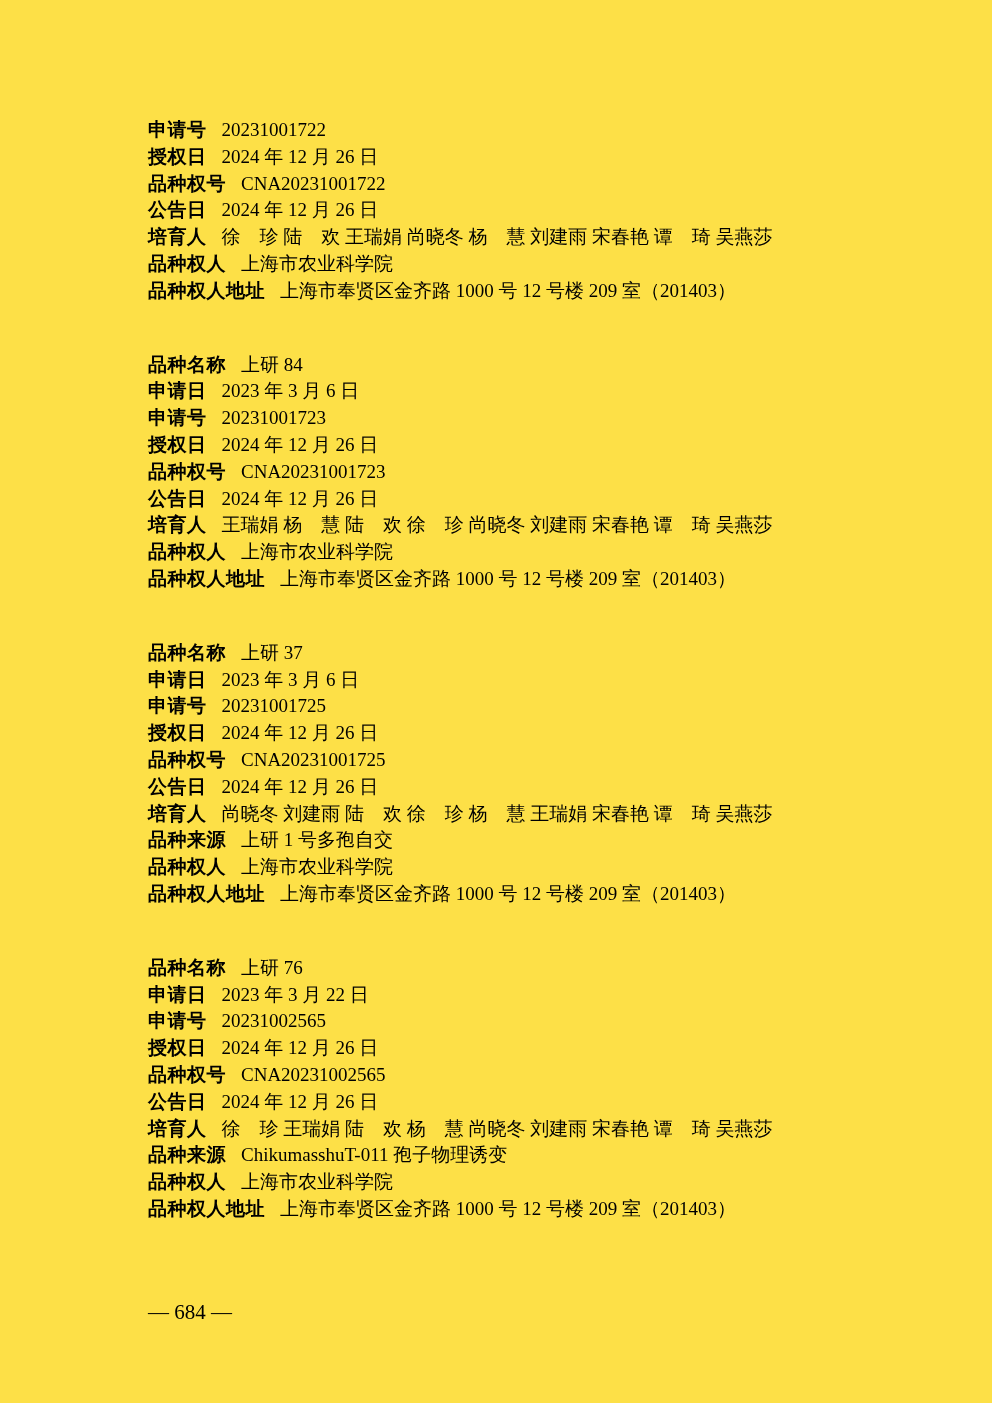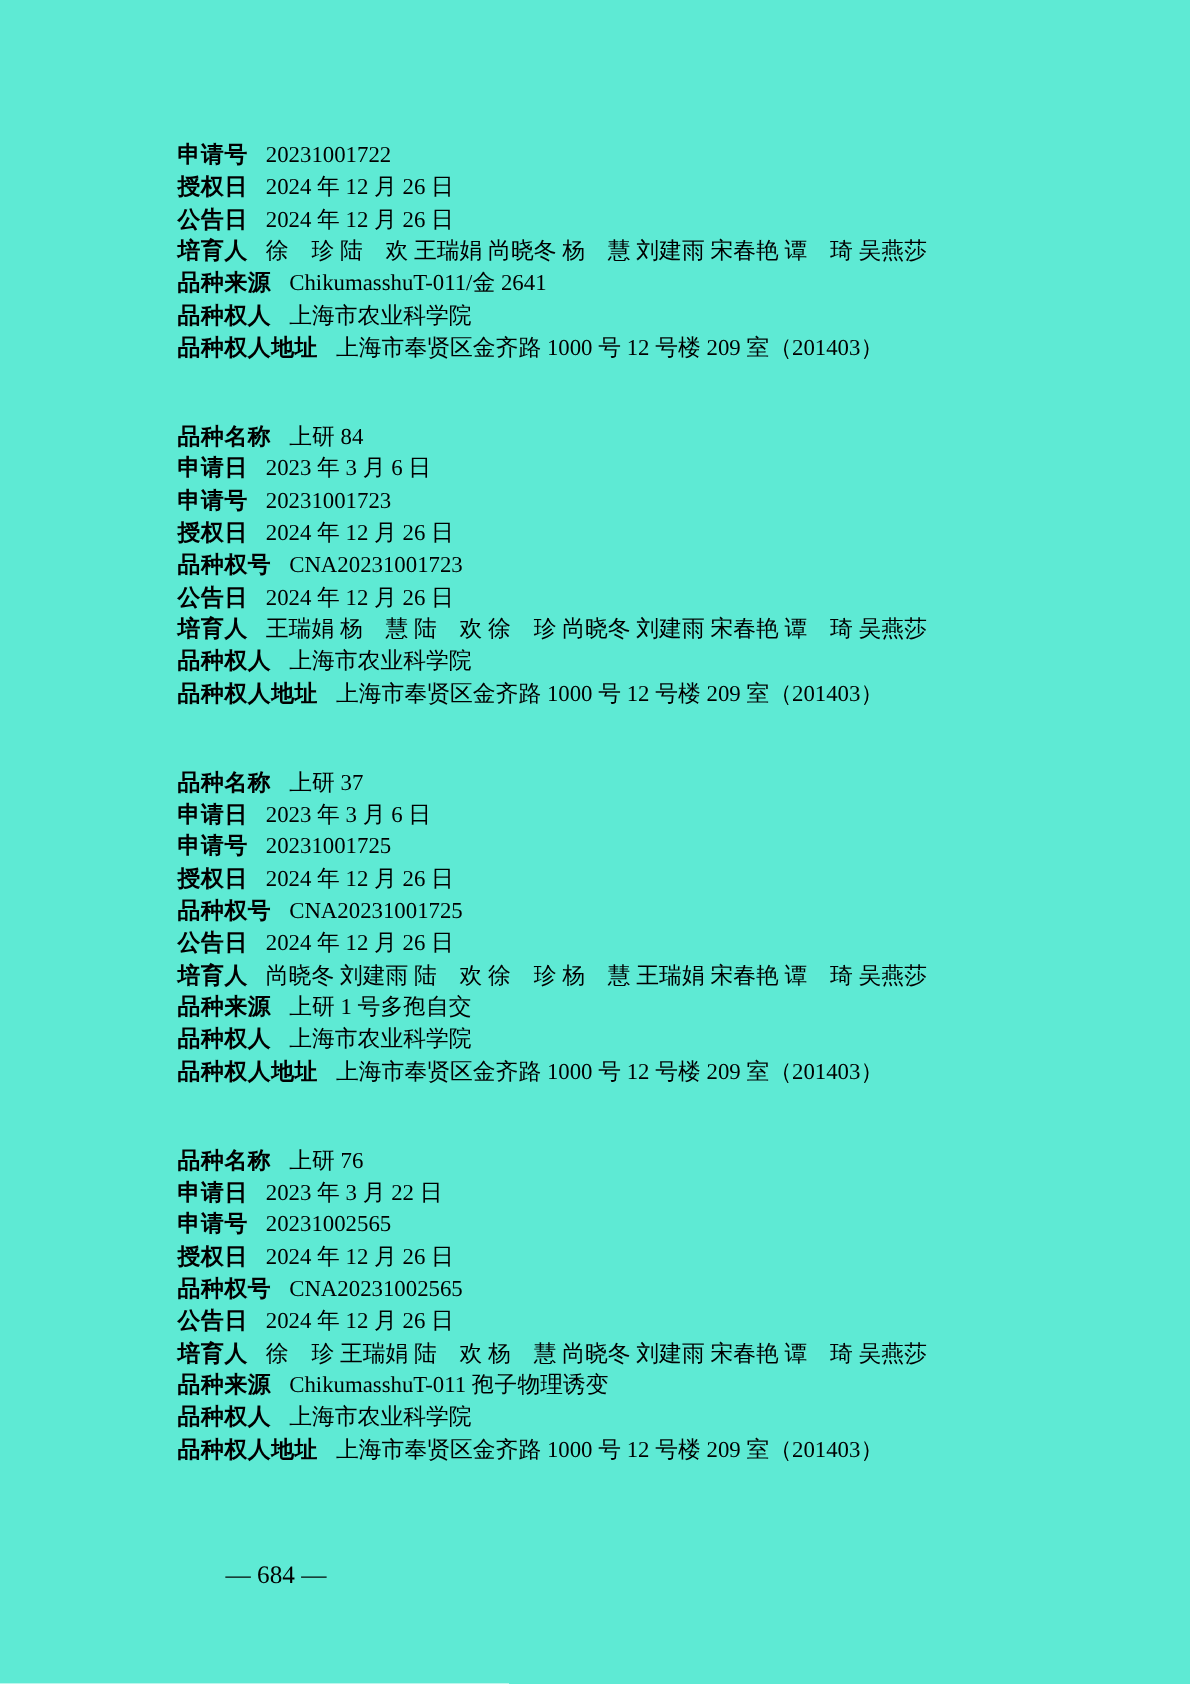--- a/index.html
+++ b/index.html
@@ -7,21 +7,21 @@
     width: 992px;
     height: 1403px;
     background: #ffffff;
     font-family: "Liberation Serif", serif;
     color: #000000;
   }
   .page {
     position: relative;
     width: 992px;
     height: 1403px;
-    background: #5eead4;
+    background: #fde047;
     overflow: hidden;
   }
   .content {
     position: absolute;
     left: 148px;
     top: 117px;
     right: 100px;
   }
   .record {
     margin-bottom: 47px;
@@ -40,34 +40,33 @@
   .field-value {
     font-family: "Liberation Serif", serif;
     font-weight: normal;
   }
   .footer {
     position: absolute;
     left: 148px;
     top: 1300px;
     font-size: 21px;
     font-family: "Liberation Serif", serif;
-    margin-left: 40px;
   }
 </style>
 </head>
 <body>
 
 <div class="page">
   <div class="content">
       <div class="record">
         <div class="field-line"><span class="field-label">申请号</span><span class="field-value">20231001722</span></div>
         <div class="field-line"><span class="field-label">授权日</span><span class="field-value">2024 年 12 月 26 日</span></div>
+        <div class="field-line"><span class="field-label">品种权号</span><span class="field-value">CNA20231001722</span></div>
         <div class="field-line"><span class="field-label">公告日</span><span class="field-value">2024 年 12 月 26 日</span></div>
         <div class="field-line"><span class="field-label">培育人</span><span class="field-value">徐　珍 陆　欢 王瑞娟 尚晓冬 杨　慧 刘建雨 宋春艳 谭　琦 吴燕莎</span></div>
-        <div class="field-line"><span class="field-label">品种来源</span><span class="field-value">ChikumasshuT-011/金 2641</span></div>
         <div class="field-line"><span class="field-label">品种权人</span><span class="field-value">上海市农业科学院</span></div>
         <div class="field-line"><span class="field-label">品种权人地址</span><span class="field-value">上海市奉贤区金齐路 1000 号 12 号楼 209 室（201403）</span></div>
       </div>
       <div class="record">
         <div class="field-line"><span class="field-label">品种名称</span><span class="field-value">上研 84</span></div>
         <div class="field-line"><span class="field-label">申请日</span><span class="field-value">2023 年 3 月 6 日</span></div>
         <div class="field-line"><span class="field-label">申请号</span><span class="field-value">20231001723</span></div>
         <div class="field-line"><span class="field-label">授权日</span><span class="field-value">2024 年 12 月 26 日</span></div>
         <div class="field-line"><span class="field-label">品种权号</span><span class="field-value">CNA20231001723</span></div>
         <div class="field-line"><span class="field-label">公告日</span><span class="field-value">2024 年 12 月 26 日</span></div>

